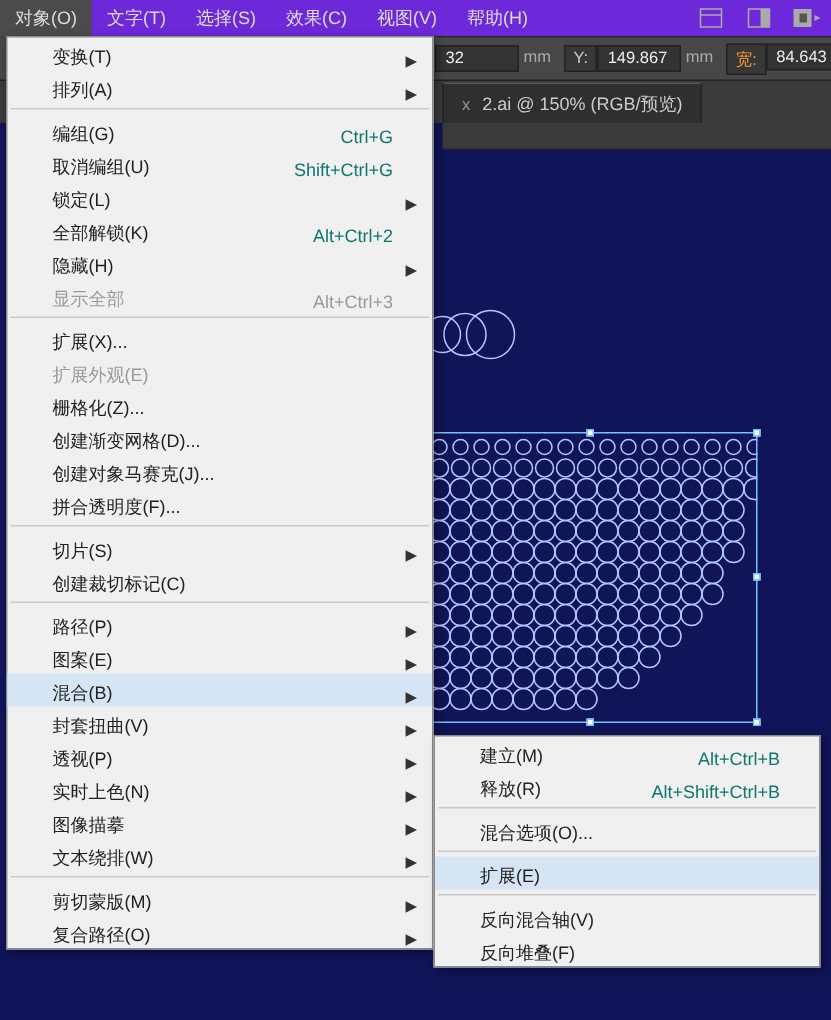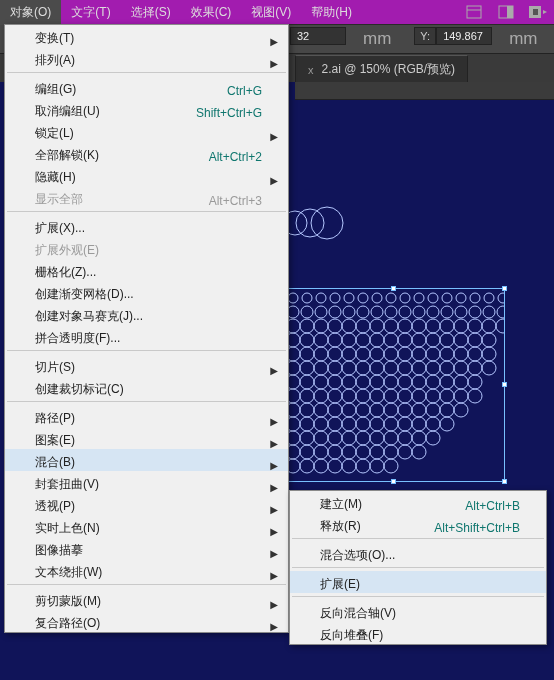--- a/index.html
+++ b/index.html
@@ -1,27 +1,27 @@
 <!DOCTYPE html>
 <html><head>
 <meta charset="utf-8">
 <style>
 *{margin:0;padding:0;box-sizing:border-box;font-family:"Microsoft YaHei",SimSun,sans-serif;font-size:12px;user-select:none}
 body{width:554px;height:680px;background:#1a1a4d;overflow:hidden;position:relative}
-.menubar{height:24px;background:#a21caf;display:flex;align-items:center;color:#ddd;position:relative;z-index:5}
+.menubar{height:24px;background:#6d28d9;display:flex;align-items:center;color:#ddd;position:relative;z-index:5}
 .menubar .mitem{padding:4px 10px;cursor:default}
 .menubar .mitem.active{background:#4b4b4b}
 .menubar .spacer{flex:1}
 .menubar .ticon{width:24px;height:20px;margin:0 4px;display:flex;align-items:center;justify-content:center}
 .toolbar{height:30px;background:#474747;display:flex;align-items:center;color:#ccc;padding-left:290px;position:relative;z-index:3;border-top:1px solid #2a2a2a;border-bottom:1px solid #222}
 .nf{display:flex;align-items:flex-start;margin-right:6px}
 .nf .lab{background:#373737;color:#ccc;padding:2px 5px;border:1px solid #222;font-size:11px}
 .nf .lab.orange{color:#ff9a3c}
 .nf .val{background:#333;color:#eee;padding:2px 6px;border:1px solid #222;min-width:56px;font-size:11px}
-.nf .unit{color:#aaa;padding:2px 17px;font-size:17px}
+.nf .unit{color:#aaa;padding:2px 3px;font-size:11px}
 .tabbar{height:28px;background:#3a3a3a;display:flex;align-items:flex-end;padding-left:295px;position:relative;z-index:3}
 .tab{background:#2f2f2f;color:#ccc;padding:5px 12px 4px;border-top:1px solid #555;border-left:1px solid #222;border-right:1px solid #222;display:flex;align-items:center;gap:8px;font-size:12px}
 .tab .x{color:#999;font-size:11px}
 .canvas{position:absolute;left:0;top:82px;right:0;bottom:0;background:#101459;z-index:1}
 .ruler-h{position:absolute;left:295px;right:0;top:82px;height:18px;background:#3b3b3b;border-bottom:1px solid #222;z-index:2}
 .artifact{position:absolute;left:285px;top:290px;width:220px;height:190px;z-index:1}
 .sel{position:absolute;left:283px;top:288px;width:222px;height:194px;border:1px solid #79c0ff;z-index:1}
 .sel .h{position:absolute;width:5px;height:5px;background:#fff;border:1px solid #79c0ff}
 .sel .h.tl{left:-3px;top:-3px}.sel .h.tr{right:-3px;top:-3px}.sel .h.bl{left:-3px;bottom:-3px}.sel .h.br{right:-3px;bottom:-3px}
 .sel .h.tm{left:50%;top:-3px;margin-left:-3px}.sel .h.bm{left:50%;bottom:-3px;margin-left:-3px}

